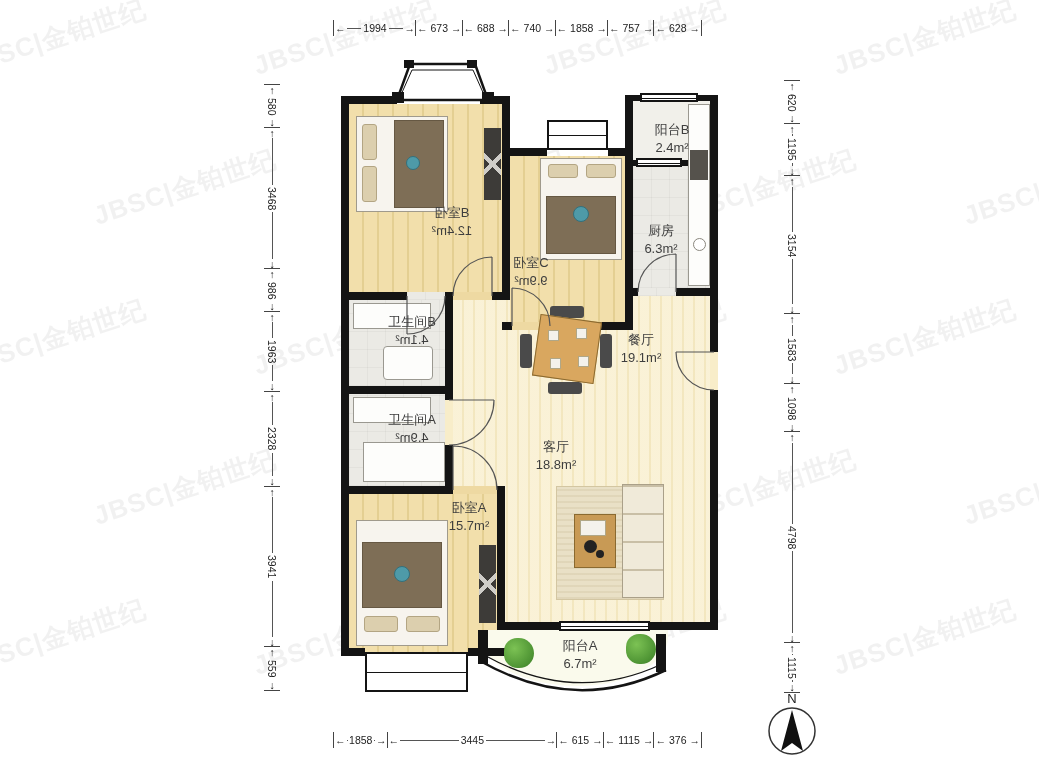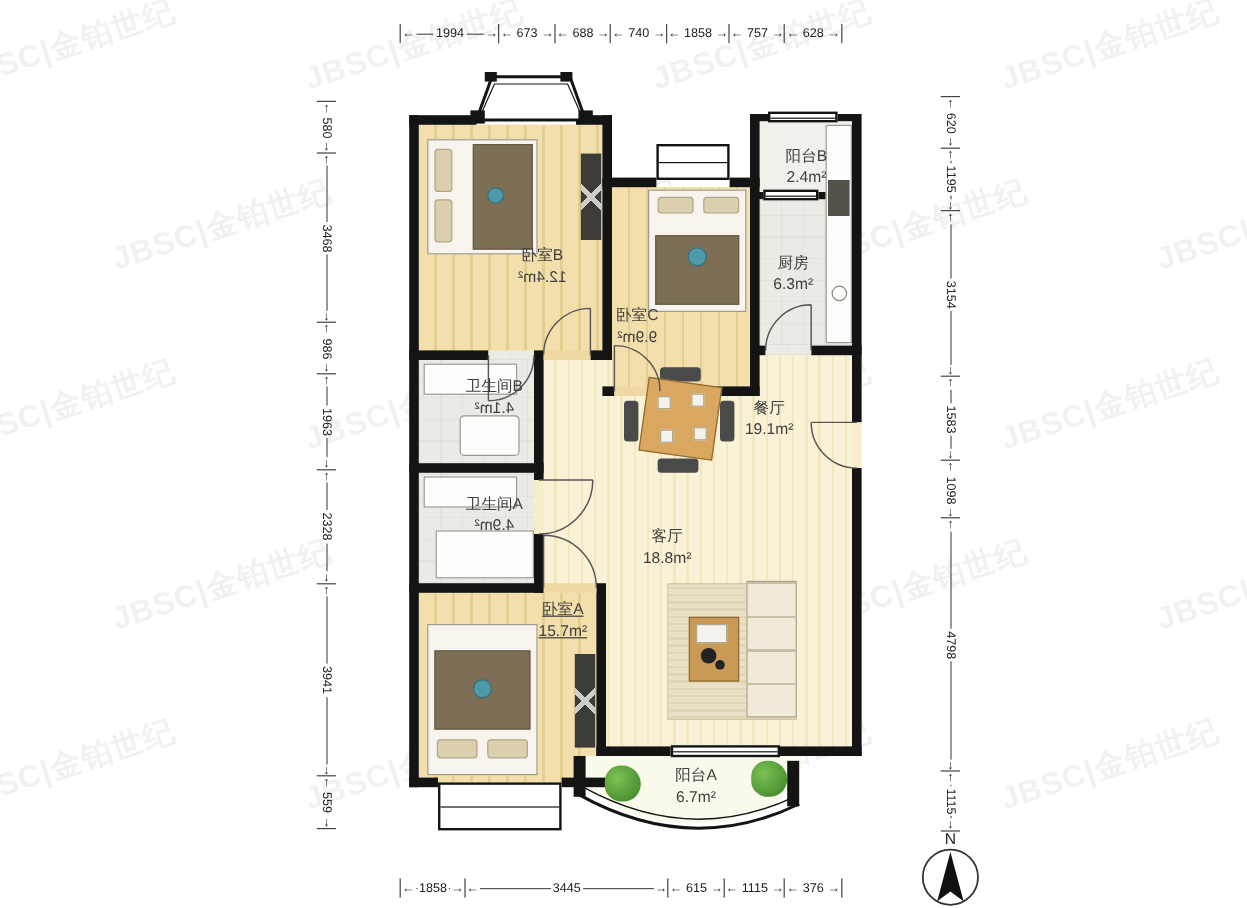--- a/index.html
+++ b/index.html
@@ -224,41 +224,41 @@
   <span class="mirrored">12.4m²</span>
 </div>
 <div class="room-label" style="left:531px;top:272px;">
   <span>卧室C</span>
   <span class="mirrored">9.9m²</span>
 </div>
 <div class="room-label" style="left:672px;top:139px;">
   <span>阳台B</span>
   <span>2.4m²</span>
 </div>
-<div class="room-label" style="left:661px;top:228px;">
+<div class="room-label" style="left:661px;top:240px;">
   <span>厨房</span>
   <span>6.3m²</span>
 </div>
 <div class="room-label" style="left:641px;top:349px;">
   <span>餐厅</span>
   <span>19.1m²</span>
 </div>
 <div class="room-label" style="left:412px;top:331px;">
   <span>卫生间B</span>
   <span class="mirrored">4.1m²</span>
 </div>
 <div class="room-label" style="left:412px;top:429px;">
   <span>卫生间A</span>
   <span class="mirrored">4.9m²</span>
 </div>
 <div class="room-label" style="left:556px;top:456px;">
   <span>客厅</span>
   <span>18.8m²</span>
 </div>
-<div class="room-label" style="left:469px;top:517px;text-decoration:underline;">
+<div class="room-label" style="left:469px;top:517px;">
   <span>卧室A</span>
   <span>15.7m²</span>
 </div>
 <div class="room-label" style="left:580px;top:655px;">
   <span>阳台A</span>
   <span>6.7m²</span>
 </div>
 
 <div id="ruler-top" class="ruler ruler-h" style="left:333px;top:20px;width:368px;">
     <div class="seg seg-h" style="flex-grow: 1994; flex-basis: 0px;">

